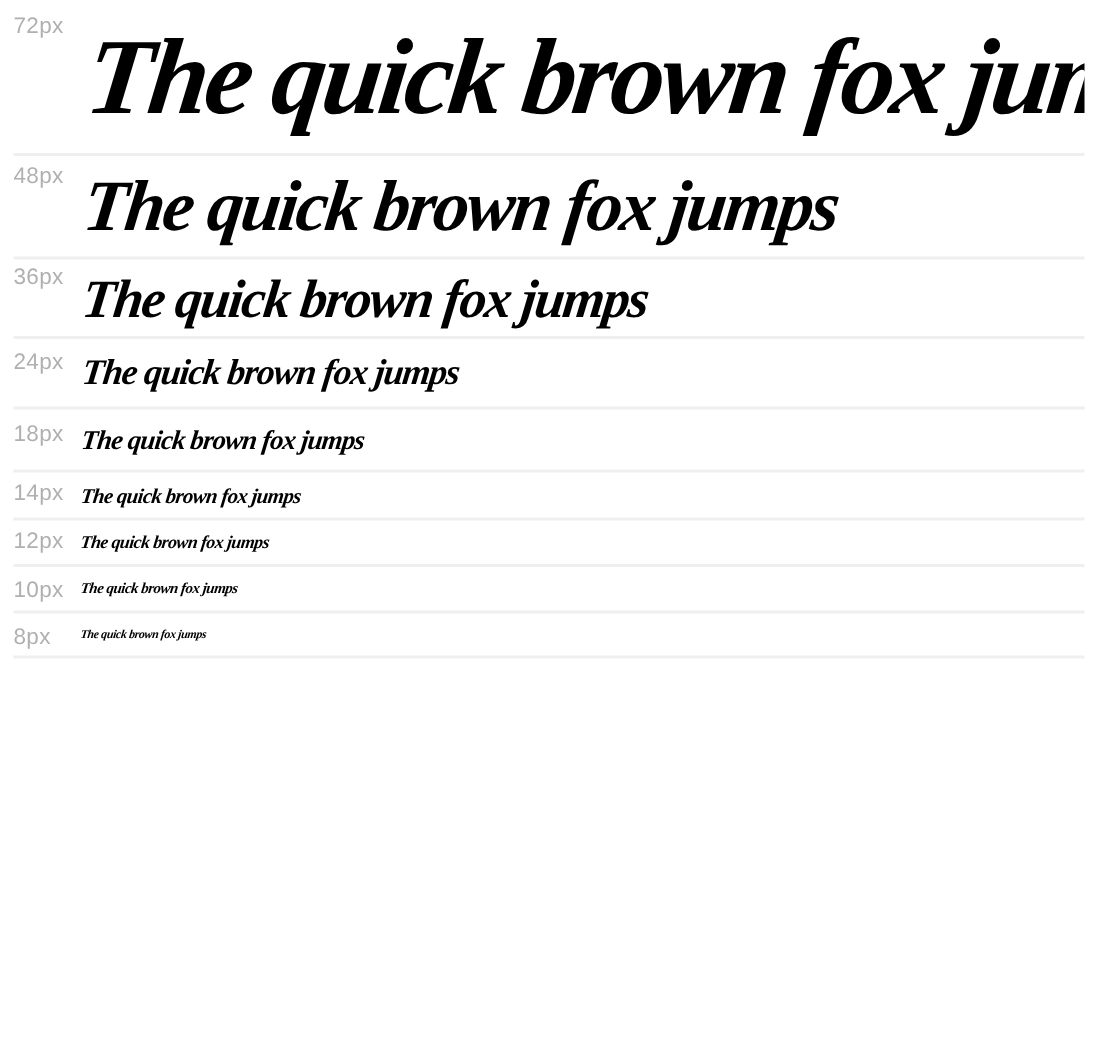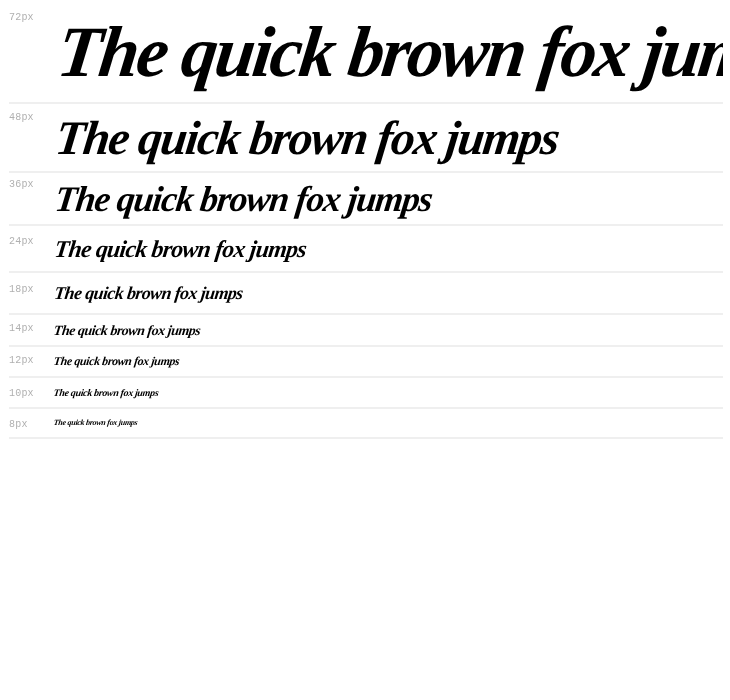--- a/index.html
+++ b/index.html
@@ -31,22 +31,22 @@
   .row:nth-child(3){height:53px; line-height:51px;}
   .row:nth-child(4){height:47px; line-height:45px;}
   .row:nth-child(5){height:42px; line-height:40px;}
   .row:nth-child(6){height:32px; line-height:30px;}
   .row:nth-child(7){height:31px; line-height:29px;}
   .row:nth-child(8){height:31px; line-height:29px;}
   .row:nth-child(9){height:30px; line-height:28px;}
   .size-label{
     display:inline-block;
     width:43px;
-    font-family:Liberation Mono, monospace;
-    font-size:10px;
+    font-family:Liberation Sans, sans-serif;
+    font-size:15px;
     line-height:13px;
     color:var(--label-color);
     vertical-align:text-top;
     letter-spacing:0.2px;
   }
   .sample{
     display:inline-block;
     font-family:"Liberation Serif", serif;
     font-style:italic;
     font-weight:bold;

